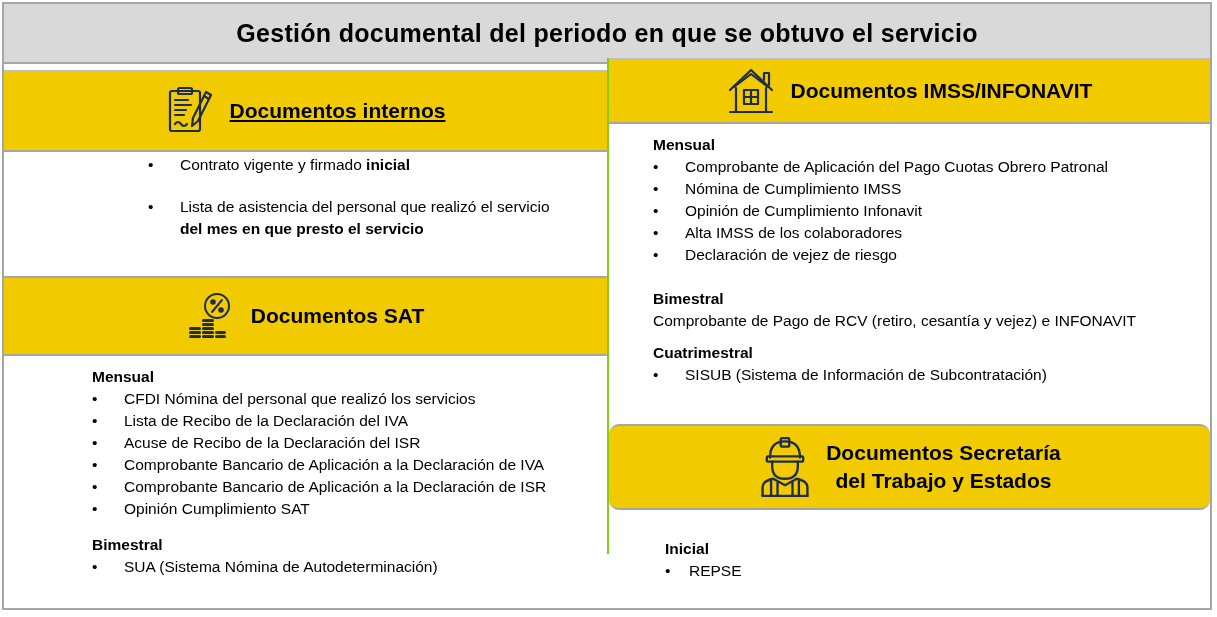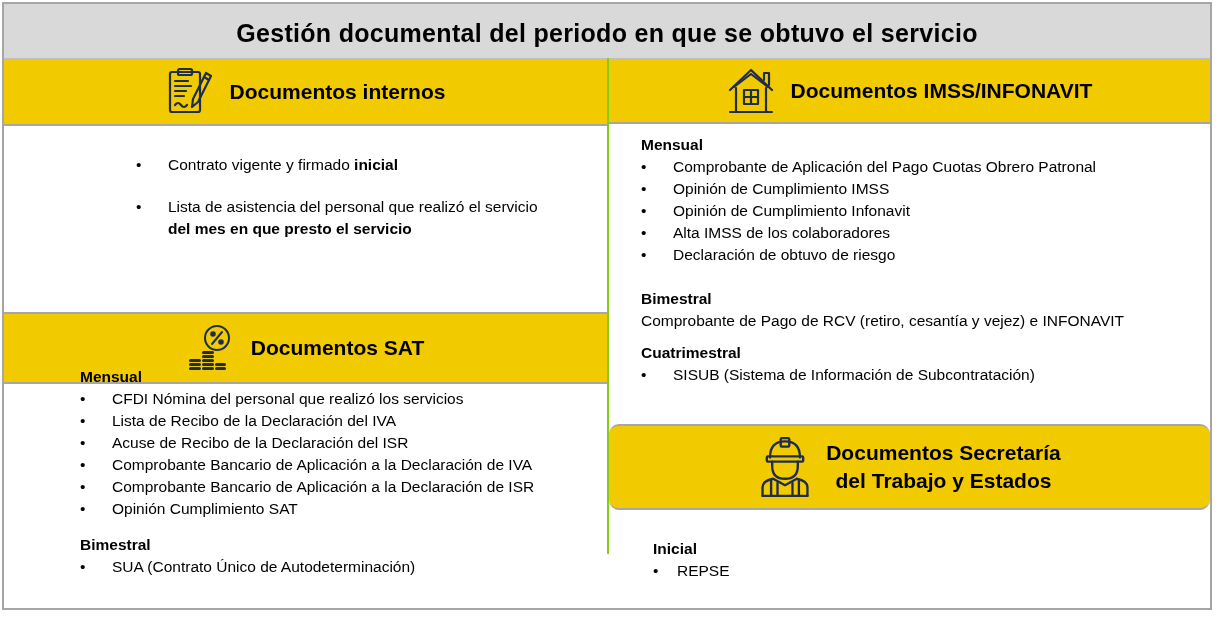--- a/index.html
+++ b/index.html
@@ -6,57 +6,57 @@
   body { width:1217px; height:617px; position:relative; overflow:hidden; font-family:"Liberation Sans", sans-serif; color:#000; }
   .frame { position:absolute; left:2px; top:2px; width:1210px; height:608px; border:2px solid #a6a6a6; box-sizing:border-box; background:#fff; }
   .titlebar { position:absolute; left:0; top:0; width:1206px; height:60px; background:#d9d9d9; border-bottom:2px solid #a6a6a6; box-sizing:border-box; display:flex; align-items:center; justify-content:center; }
   .titlebar span { font-weight:bold; font-size:25px; letter-spacing:0.3px; }
   .col { position:absolute; top:54px; box-sizing:border-box; }
   .col.left { left:0; width:603px; height:552px; }
   .col.right { left:603px; width:603px; height:496px; border-left:2px solid #84cc16; }
   .hdr { position:absolute; left:0; right:0; background:#f2ca00; border-top:1px solid #bfbfbf; border-bottom:2px solid #a6a6a6; box-sizing:border-box; display:flex; align-items:center; justify-content:center; }
   .hdr .ttl { font-weight:bold; font-size:21px; line-height:28px; text-align:center; }
   .icon { width:50px; height:50px; margin-right:14px; flex:none; }
-  .body { position:absolute; left:4px; right:0; box-sizing:border-box; font-size:15.5px; }
+  .body { position:absolute; left:16px; right:0; box-sizing:border-box; font-size:15.5px; }
   .sub { font-weight:bold; font-size:15.5px; line-height:22px; }
   ul { list-style:none; margin:0; padding:0; }
   li { position:relative; line-height:22px; padding-left:32px; }
   li::before { content:"•"; position:absolute; left:0; }
   .b { font-weight:bold; }
 </style>
 </head>
 <body>
 
 <div class="frame">
   <div class="titlebar">
     <span>Gestión documental del periodo en que se obtuvo el servicio</span>
   </div>
 
   <div class="col left">
-    <div class="hdr" style="top:0;height:68px;">
+    <div class="hdr" style="top:12px;height:82px;text-decoration:underline;">
       <svg class="icon" viewBox="0 0 50 50" fill="none" stroke="#1f2d4d" stroke-width="2.2" stroke-linecap="round" stroke-linejoin="round">
         <rect x="4" y="5" width="30" height="40" rx="2"></rect>
         <rect x="12" y="2" width="14" height="6" rx="1.5"></rect>
         <line x1="9" y1="14" x2="22" y2="14"></line>
         <line x1="9" y1="19" x2="25" y2="19"></line>
         <line x1="9" y1="24" x2="20" y2="24"></line>
         <line x1="9" y1="29" x2="18" y2="29"></line>
         <path d="M9 38 q3 -4 6 0 t6 0"></path>
         <path d="M40 6 l5 3 l-13 26 l-6 5 l1 -8 z"></path>
         <line x1="38" y1="10" x2="43" y2="13"></line>
       </svg>
       <span class="ttl">Documentos internos</span>
     </div>
     <div class="body" style="top:66px;height:152px;padding:30px 0 0 84px;margin-left:44px;">
       <ul>
         <li style="margin-bottom:20px;"><span>Contrato vigente y firmado </span><span class="b">inicial</span></li>
         <li style="width:370px;"><span>Lista de asistencia del personal que realizó el servicio </span><span class="b">del mes en que presto el servicio</span></li>
       </ul>
     </div>
-    <div class="hdr" style="top:218px;height:72px;border-top:2px solid #a6a6a6;margin-top:36px;">
+    <div class="hdr" style="top:218px;height:80px;border-top:2px solid #a6a6a6;">
       <svg class="icon" viewBox="0 0 50 50" fill="none" stroke="#1f2d4d" stroke-width="2" stroke-linecap="round">
         <circle cx="30" cy="15" r="12"></circle>
         <circle cx="26" cy="11" r="1.8" fill="#1f2d4d"></circle>
         <circle cx="34" cy="19" r="1.8" fill="#1f2d4d"></circle>
         <line x1="35" y1="9" x2="25" y2="21"></line>
         <g fill="#1f2d4d" stroke="none">
           <rect x="2" y="36" width="12" height="3" rx="1.5"></rect>
             <rect x="2" y="40" width="12" height="3" rx="1.5"></rect>
             <rect x="2" y="44" width="12" height="3" rx="1.5"></rect>
           <rect x="15" y="28" width="12" height="3" rx="1.5"></rect>
@@ -75,21 +75,21 @@
       <ul>
         <li>CFDI Nómina del personal que realizó los servicios</li>
         <li>Lista de Recibo de la Declaración del IVA</li>
         <li>Acuse de Recibo de la Declaración del ISR</li>
         <li>Comprobante Bancario de Aplicación a la Declaración de  IVA</li>
         <li>Comprobante Bancario de Aplicación a la Declaración de ISR</li>
         <li>Opinión Cumplimiento SAT</li>
       </ul>
       <div class="sub" style="margin-top:14px;">Bimestral</div>
       <ul>
-        <li>SUA (Contrato Único de Autodeterminación)</li>
+        <li>SUA (Sistema Nómina de Autodeterminación)</li>
       </ul>
     </div>
   </div>
 
   <div class="col right">
     <div class="hdr" style="top:0;height:66px;">
       <svg class="icon" viewBox="0 0 50 50" fill="none" stroke="#1f2d4d" stroke-width="2.2" stroke-linejoin="round" stroke-linecap="round">
         <path d="M3 24 L24 4 L45 24"></path>
         <path d="M7 21 L24 8 L41 21"></path>
         <path d="M37 14 V7 H42 V19"></path>
@@ -98,24 +98,24 @@
         <line x1="24" y1="24" x2="24" y2="38"></line>
         <line x1="17" y1="31" x2="31" y2="31"></line>
         <line x1="3" y1="46" x2="45" y2="46"></line>
       </svg>
       <span class="ttl">Documentos IMSS/INFONAVIT</span>
     </div>
     <div class="body" style="top:66px;height:300px;padding:10px 0 0 28px;">
       <div class="sub">Mensual</div>
       <ul>
         <li>Comprobante de Aplicación del Pago Cuotas Obrero Patronal</li>
-        <li>Opinión de Cumplimiento IMSS</li>
+        <li>Nómina de Cumplimiento IMSS</li>
         <li>Opinión de Cumplimiento Infonavit</li>
         <li>Alta IMSS de los colaboradores</li>
-        <li>Declaración de obtuvo de riesgo</li>
+        <li>Declaración de vejez de riesgo</li>
       </ul>
       <div class="sub" style="margin-top:22px;">Bimestral</div>
       <div style="line-height:22px;">Comprobante de Pago de RCV (retiro, cesantía y vejez) e INFONAVIT</div>
       <div class="sub" style="margin-top:10px;">Cuatrimestral</div>
       <ul>
         <li>SISUB (Sistema de Información de Subcontratación)</li>
       </ul>
     </div>
     <div class="hdr" style="top:366px;height:86px;border-top:2px solid #a6a6a6;border-radius:10px;">
       <svg class="icon" style="width:54px;height:62px;" viewBox="0 0 50 58" fill="none" stroke="#1f2d4d" stroke-width="2.2" stroke-linejoin="round" stroke-linecap="round">

